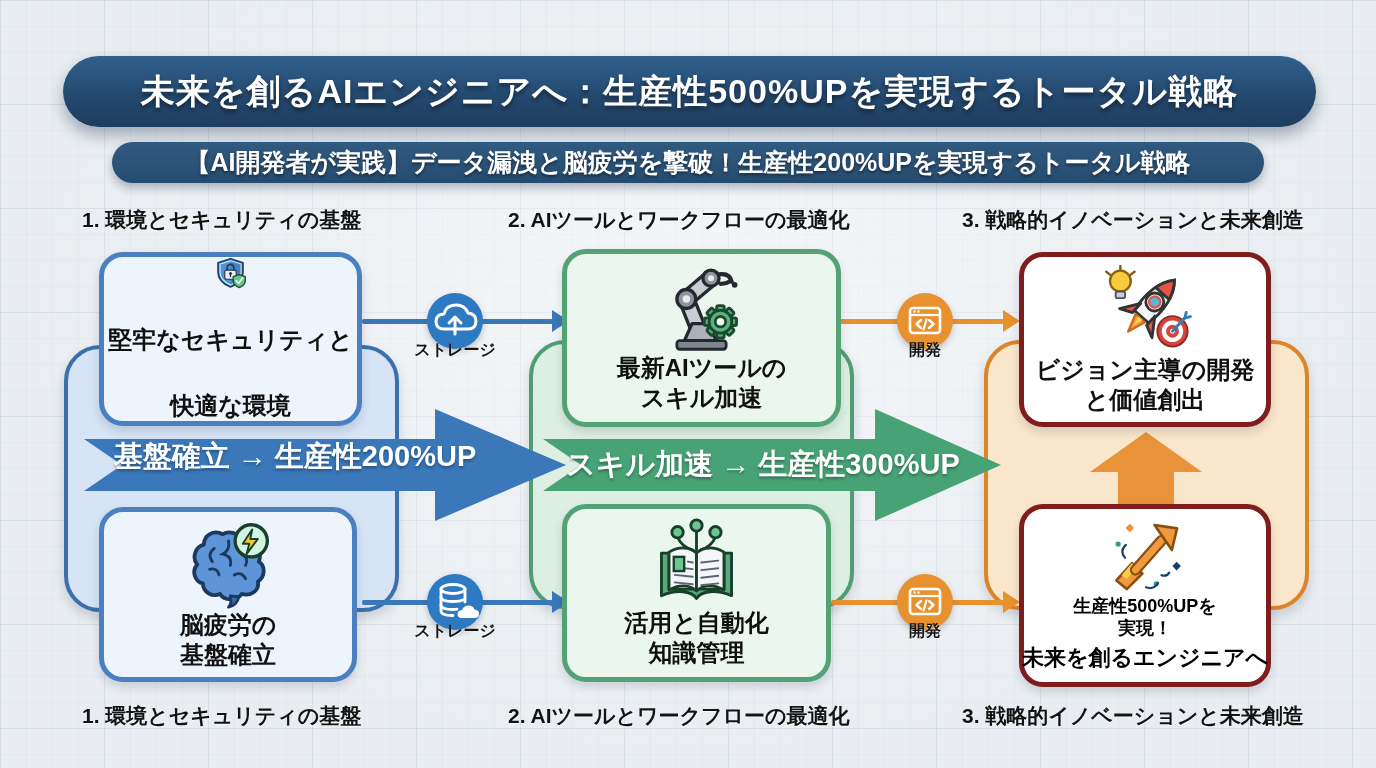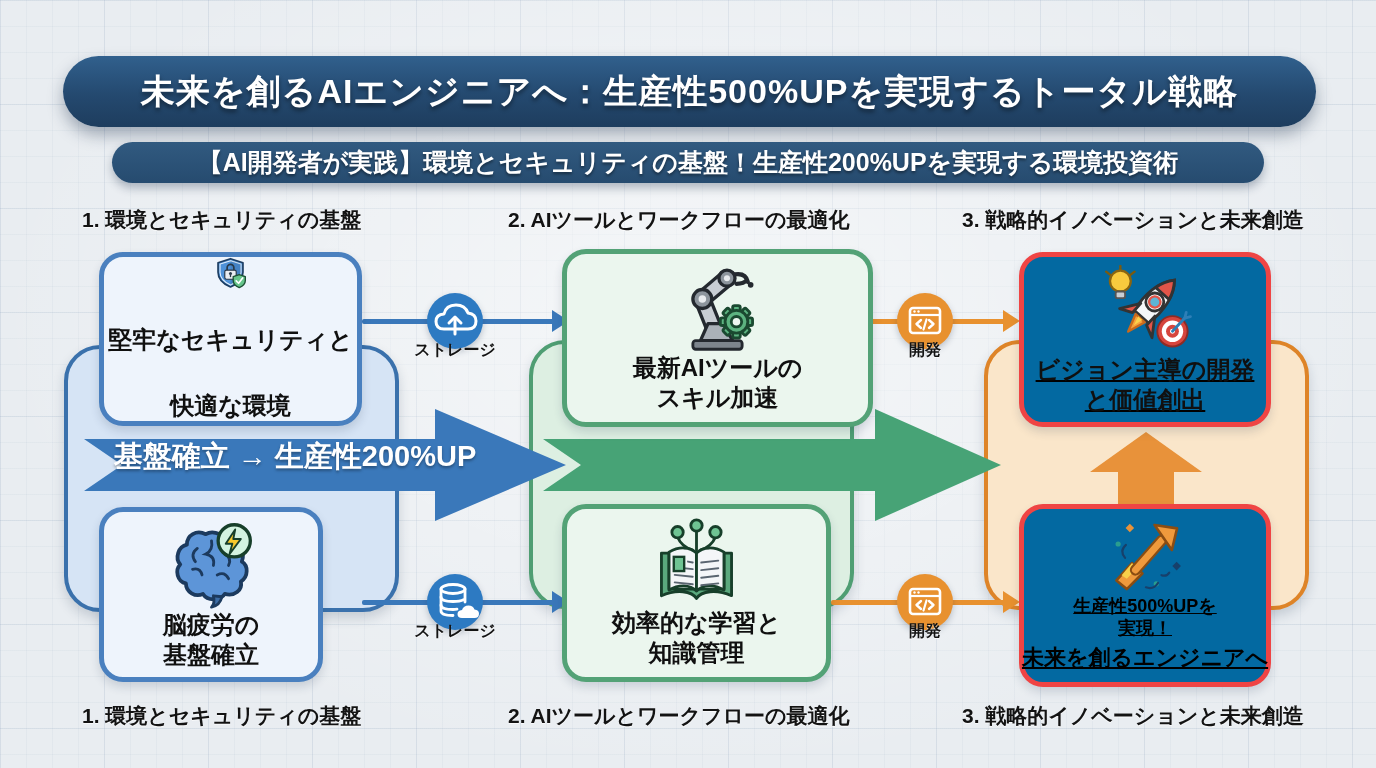--- a/index.html
+++ b/index.html
@@ -47,24 +47,24 @@
 
   .card{
     border-radius:24px;z-index:3;box-sizing:border-box;
     display:flex;flex-direction:column;align-items:center;justify-content:center;
     box-shadow:0 5px 10px rgba(30,50,80,.16);
     text-align:center;
   }
   .card .txt{font-size:24px;font-weight:bold;color:#101010;line-height:1.25;white-space:nowrap;}
   .card-blue  {background:#eef4fc;border:5px solid #4a80bf;}
   .card-green {background:#ebf6ee;border:5px solid #53a276;}
-  .card-orange{background:#0369a1;border:5px solid #ef4444;text-decoration:underline;}
+  .card-orange{background:#ffffff;border:5px solid #7f1d1d;}
   .c-security{left:99px; top:252px;width:263px;height:174px;gap:36px;}
-  .c-brain   {left:99px; top:507px;width:224px;height:175px;}
-  .c-aitools {left:562px;top:249px;width:311px;height:178px;}
+  .c-brain   {left:99px; top:507px;width:258px;height:175px;}
+  .c-aitools {left:562px;top:249px;width:279px;height:178px;}
   .c-learning{left:562px;top:504px;width:269px;height:178px;}
   .c-vision  {left:1019px;top:252px;width:252px;height:175px;}
   .c-result  {left:1019px;top:504px;width:252px;height:183px;}
   .c-result .txt-big{font-size:18px;font-weight:bold;line-height:1.2;white-space:nowrap;text-align:right;}
   .c-result .txt-sub{font-size:22px;font-weight:bold;margin-top:3px;white-space:nowrap;}
 
   .flow-arrow{z-index:2;}
   .flow-arrow .lbl{
     position:absolute;left:0;top:0;width:100%;height:100%;
     display:flex;align-items:center;justify-content:center;
@@ -90,40 +90,43 @@
     z-index:2;font-size:16px;font-weight:bold;color:#131313;
     text-align:center;white-space:nowrap;text-shadow:0 1px 0 rgba(255,255,255,.7);
   }
 </style>
 </head>
 <body>
 
 <div class="stage">
 
   <div class="abs banner-title">未来を創るAIエンジニアへ：生産性500%UPを実現するトータル戦略</div>
-  <div class="abs banner-sub">【AI開発者が実践】環境とセキュリティの基盤！生産性200%UPを実現する環境投資術</div>
+  <div class="abs banner-sub">【AI開発者が実践】データ漏洩と脳疲労を撃破！生産性200%UPを実現するトータル戦略</div>
 
   <div class="abs hlabel" style="left:82px;top:206px;">1. 環境とセキュリティの基盤</div>
   <div class="abs hlabel" style="left:508px;top:206px;">2. AIツールとワークフローの最適化</div>
   <div class="abs hlabel" style="left:962px;top:206px;">3. 戦略的イノベーションと未来創造</div>
 
   <div class="abs container-band band-blue"></div>
   <div class="abs container-band band-green"></div>
   <div class="abs container-band band-orange"></div>
 
   <svg class="abs flow-arrow" style="left:80px;top:403px;" width="490" height="124" viewBox="0 0 490 124">
     <polygon points="4,36 355,36 355,6 486,62 355,118 355,88 4,88 42,62" fill="#3a78ba"></polygon>
   </svg>
   <div class="abs flow-arrow" style="left:80px;top:395px;width:490px;height:124px;pointer-events:none;">
     <div class="lbl" style="transform:translateX(-30px);">基盤確立 → 生産性200%UP</div>
   </div>
 
   <svg class="abs flow-arrow" style="left:535px;top:403px;" width="472" height="124" viewBox="0 0 472 124">
     <polygon points="8,36 340,36 340,6 466,62 340,118 340,88 8,88 46,62" fill="#47a376"></polygon>
   </svg>
+  <div class="abs flow-arrow" style="left:535px;top:403px;width:472px;height:124px;pointer-events:none;">
+    <div class="lbl" style="transform:translateX(-8px);">スキル加速 → 生産性300%UP</div>
+  </div>
 
   <svg class="abs up-arrow" style="left:1088px;top:430px;" width="116" height="78" viewBox="0 0 116 78">
     <polygon points="58,2 114,42 86,42 86,76 30,76 30,42 2,42" fill="#e8923a"></polygon>
   </svg>
 
   <div class="abs conn-line line-blue" style="left:362px;top:319px;width:192px;"></div>
   <div class="abs conn-head head-blue" style="left:552px;top:310px;"></div>
   <div class="abs conn-circle circ-blue" style="left:427px;top:293px;">
     <svg width="56" height="56" viewBox="0 0 56 56">
       <path d="M17 36 q-8 0 -8 -7.5 q0 -7 8 -7.5 q2 -9 12 -9 q9 0 12 8 q8 1 8 8 q0 8 -8 8 Z" fill="none" stroke="#fff" stroke-width="3" stroke-linejoin="round"></path>
@@ -234,21 +237,21 @@
       <path d="M30 20 q4 10 16 14 M50 13 v21 M70 20 q-4 10 -16 14" stroke="#173f2a" stroke-width="3" fill="none" stroke-linecap="round"></path>
       <circle cx="30" cy="15" r="6" fill="#6fc493" stroke="#173f2a" stroke-width="3"></circle>
       <circle cx="50" cy="8" r="6" fill="#6fc493" stroke="#173f2a" stroke-width="3"></circle>
       <circle cx="70" cy="15" r="6" fill="#6fc493" stroke="#173f2a" stroke-width="3"></circle>
       <path d="M13 37 h8 v38 h58 v-38 h8 v45 c-16 -7 -32 -5 -37 3 c-5 -8 -21 -10 -37 -3 Z" fill="#5aa97d" stroke="#173f2a" stroke-width="3" stroke-linejoin="round"></path>
       <path d="M21 36 c10 -6 22 -6 29 1 v40 c-7 -7 -19 -7 -29 -1 Z" fill="#f4f6f8" stroke="#173f2a" stroke-width="3" stroke-linejoin="round"></path>
       <path d="M79 36 c-10 -6 -22 -6 -29 1 v40 c7 -7 19 -7 29 -1 Z" fill="#f4f6f8" stroke="#173f2a" stroke-width="3" stroke-linejoin="round"></path>
       <path d="M41 46 l5 1 M27 52 l19 2 M27 60 l19 2 M27 68 l19 2 M55 47 l18 -2 M55 55 l18 -2 M55 63 l18 -2 M55 71 l18 -2" stroke="#5a6570" stroke-width="2" stroke-linecap="round"></path>
       <rect x="26" y="41" width="11" height="15" fill="#6fc493" stroke="#173f2a" stroke-width="2.5"></rect>
     </svg>
-    <div class="txt">効率的な学習と</div>
+    <div class="txt">活用と自動化</div>
     <div class="txt">知識管理</div>
   </div>
 
   <div class="abs card card-orange c-vision">
     <svg width="100" height="90" viewBox="0 0 100 95">
       <path d="M9 7 l5 4 M24 1 v6 M39 7 l-5 4" stroke="#7a5a10" stroke-width="2.5" stroke-linecap="round"></path>
       <circle cx="24" cy="17" r="11" fill="#f8ca3e" stroke="#8a6410" stroke-width="2.5"></circle>
       <rect x="19" y="28" width="10" height="7" rx="2" fill="#c9ced4" stroke="#555" stroke-width="2"></rect>
       <g transform="rotate(42 55 45)">
         <path d="M55 6 C66 18 69 38 65 58 H45 C41 38 44 18 55 6 Z" fill="#f5f7f9" stroke="#333" stroke-width="3"></path>

